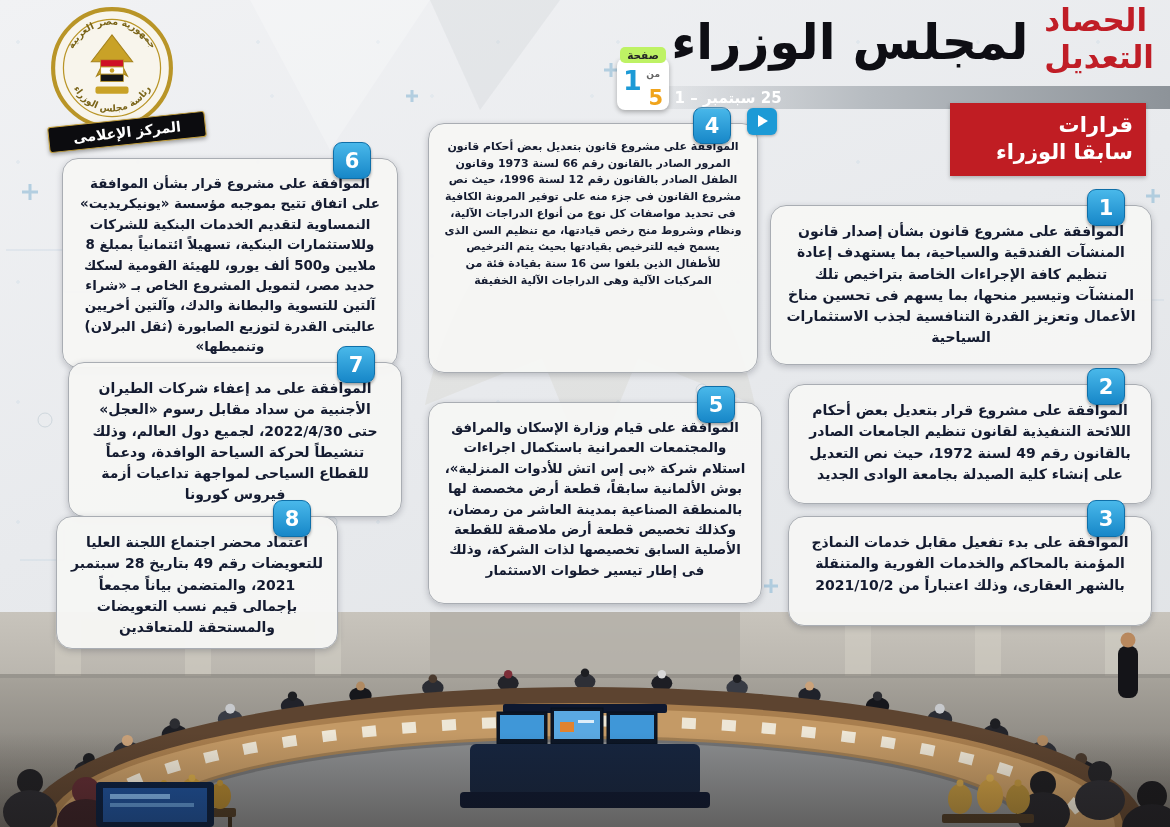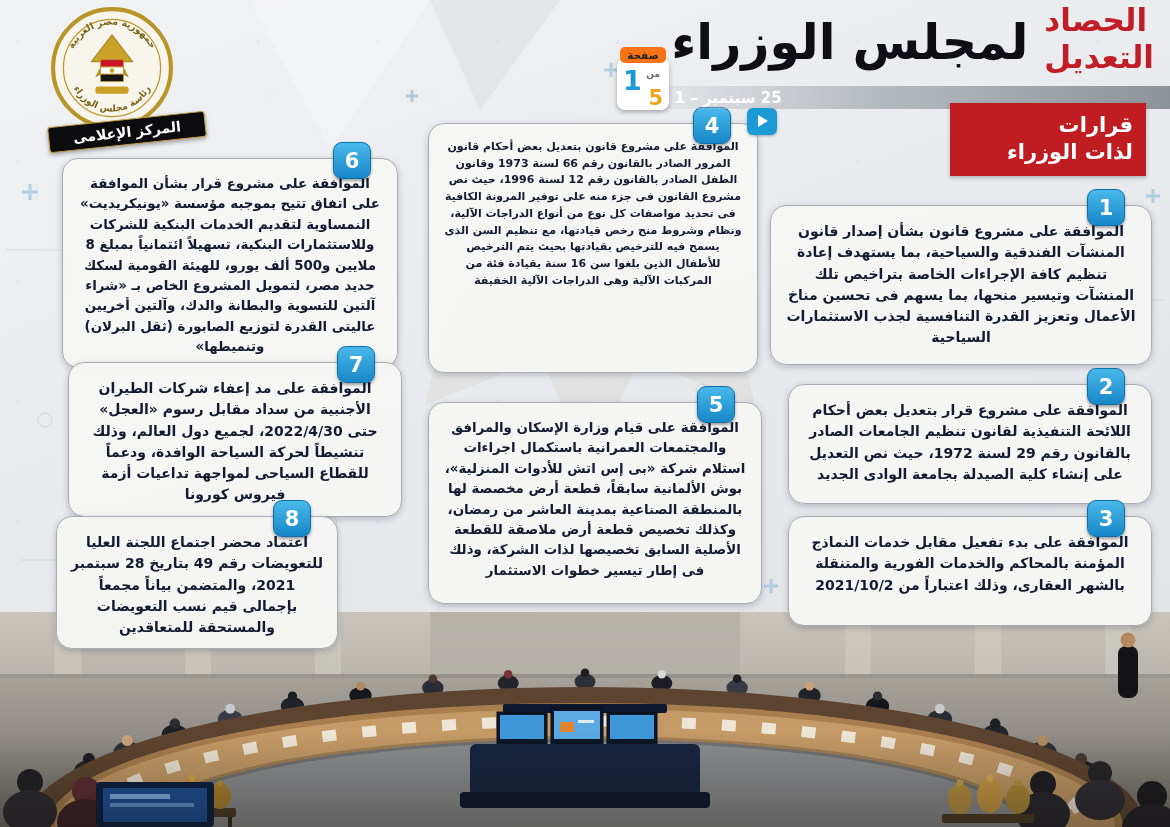--- a/index.html
+++ b/index.html
@@ -18,21 +18,21 @@
   .title-wrap{position:absolute;top:2px;right:16px;display:flex;direction:rtl;align-items:flex-start;gap:16px;}
   .title-red{color:#c01d26;font-weight:bold;font-size:31px;line-height:1.18;text-align:left;}
   .title-black{font-size:49px;font-weight:bold;color:#0e0e14;margin-top:12px;}
   .date-bar{position:absolute;top:86px;right:0;width:545px;height:23px;
     background:linear-gradient(270deg,#8d9399 0%,#b7bcc1 55%,rgba(183,188,193,0) 100%);
     display:flex;align-items:center;justify-content:flex-end;direction:rtl;
     color:#fff;font-weight:bold;font-size:15px;padding-left:6px;}
   .date-bar span{margin-right:10px;}
   .page-badge{position:absolute;left:617px;top:58px;width:52px;height:52px;background:#fff;
     border-radius:8px;box-shadow:0 2px 5px rgba(0,0,0,.3);}
-  .page-tab{position:absolute;top:-11px;left:3px;right:3px;height:16px;background:#f97316;border-radius:5px;
+  .page-tab{position:absolute;top:-11px;left:3px;right:3px;height:16px;background:#bef264;border-radius:5px;
     font-size:10.5px;font-weight:bold;color:#272727;text-align:center;line-height:16px;}
   .page-cur{position:absolute;left:6px;top:7px;font-size:27px;font-weight:bold;color:#1c9ad6;}
   .page-of{position:absolute;right:9px;top:11px;font-size:9px;font-weight:bold;color:#666;}
   .page-total{position:absolute;right:6px;bottom:0px;font-size:21px;font-weight:bold;color:#f0a41c;}
   .play-ic{position:absolute;left:747px;top:108px;width:30px;height:27px;background:#1c9ad6;border-radius:6px;
     box-shadow:0 1px 3px rgba(0,0,0,.3);}
   .play-ic::after{content:"";position:absolute;left:11px;top:7px;border-left:10px solid #fff;
     border-top:6.5px solid transparent;border-bottom:6.5px solid transparent;}
   .section-red{position:absolute;right:24px;top:103px;width:196px;min-height:72px;background:#c01d23;
     color:#fff;font-weight:bold;font-size:21px;line-height:1.3;text-align:right;direction:rtl;
@@ -234,21 +234,21 @@
       <rect y="120" width="1170" height="95" fill="url(#vig)"></rect>
     </svg>
   </div>
 
   <article class="card c1">
     <div class="num">1</div>
     <p class="card-text">الموافقة على مشروع قانون بشأن إصدار قانون المنشآت الفندقية والسياحية، بما يستهدف إعادة تنظيم كافة الإجراءات الخاصة بتراخيص تلك المنشآت وتيسير منحها، بما يسهم فى تحسين مناخ الأعمال وتعزيز القدرة التنافسية لجذب الاستثمارات السياحية</p>
   </article>
   <article class="card c2">
     <div class="num">2</div>
-    <p class="card-text">الموافقة على مشروع قرار بتعديل بعض أحكام اللائحة التنفيذية لقانون تنظيم الجامعات الصادر بالقانون رقم 29 لسنة 1972، حيث نص التعديل على إنشاء كلية الصيدلة بجامعة الوادى الجديد</p>
+    <p class="card-text">الموافقة على مشروع قرار بتعديل بعض أحكام اللائحة التنفيذية لقانون تنظيم الجامعات الصادر بالقانون رقم 49 لسنة 1972، حيث نص التعديل على إنشاء كلية الصيدلة بجامعة الوادى الجديد</p>
   </article>
   <article class="card c3">
     <div class="num">3</div>
     <p class="card-text">الموافقة على بدء تفعيل مقابل خدمات النماذج المؤمنة بالمحاكم والخدمات الفورية والمتنقلة بالشهر العقارى، وذلك اعتباراً من 2021/10/2</p>
   </article>
   <article class="card c4">
     <div class="num">4</div>
     <p class="card-text">الموافقة على مشروع قانون بتعديل بعض أحكام قانون المرور الصادر بالقانون رقم 66 لسنة 1973 وقانون الطفل الصادر بالقانون رقم 12 لسنة 1996، حيث نص مشروع القانون فى جزء منه على توفير المرونة الكافية فى تحديد مواصفات كل نوع من أنواع الدراجات الآلية، ونظام وشروط منح رخص قيادتها، مع تنظيم السن الذى يسمح فيه للترخيص بقيادتها بحيث يتم الترخيص للأطفال الذين بلغوا سن 16 سنة بقيادة فئة من المركبات الآلية وهى الدراجات الآلية الخفيفة</p>
   </article>
   <article class="card c5">
@@ -286,21 +286,21 @@
       <div class="page-tab">صفحة</div>
       <div class="page-cur">1</div>
       <div class="page-of">من</div>
       <div class="page-total">5</div>
     </div>
 
     <div class="play-ic"></div>
 
     <div class="section-red">
       <div>قرارات</div>
-      <div>لذات الوزراء</div>
+      <div>سابقا الوزراء</div>
     </div>
 
     <div class="logo-wrap">
       <svg width="124" height="124" viewBox="0 0 120 120">
         <defs>
           <path id="ringTop" d="M 18,60 A 42,42 0 0 1 102,60" fill="none"></path>
           <path id="ringBot" d="M 18,60 A 42,42 0 0 0 102,60" fill="none"></path>
         </defs>
         <circle cx="60" cy="60" r="57" fill="#f8f5ec" stroke="#b99527" stroke-width="4"></circle>
         <circle cx="60" cy="60" r="47" fill="none" stroke="#b99527" stroke-width="1.2"></circle>

